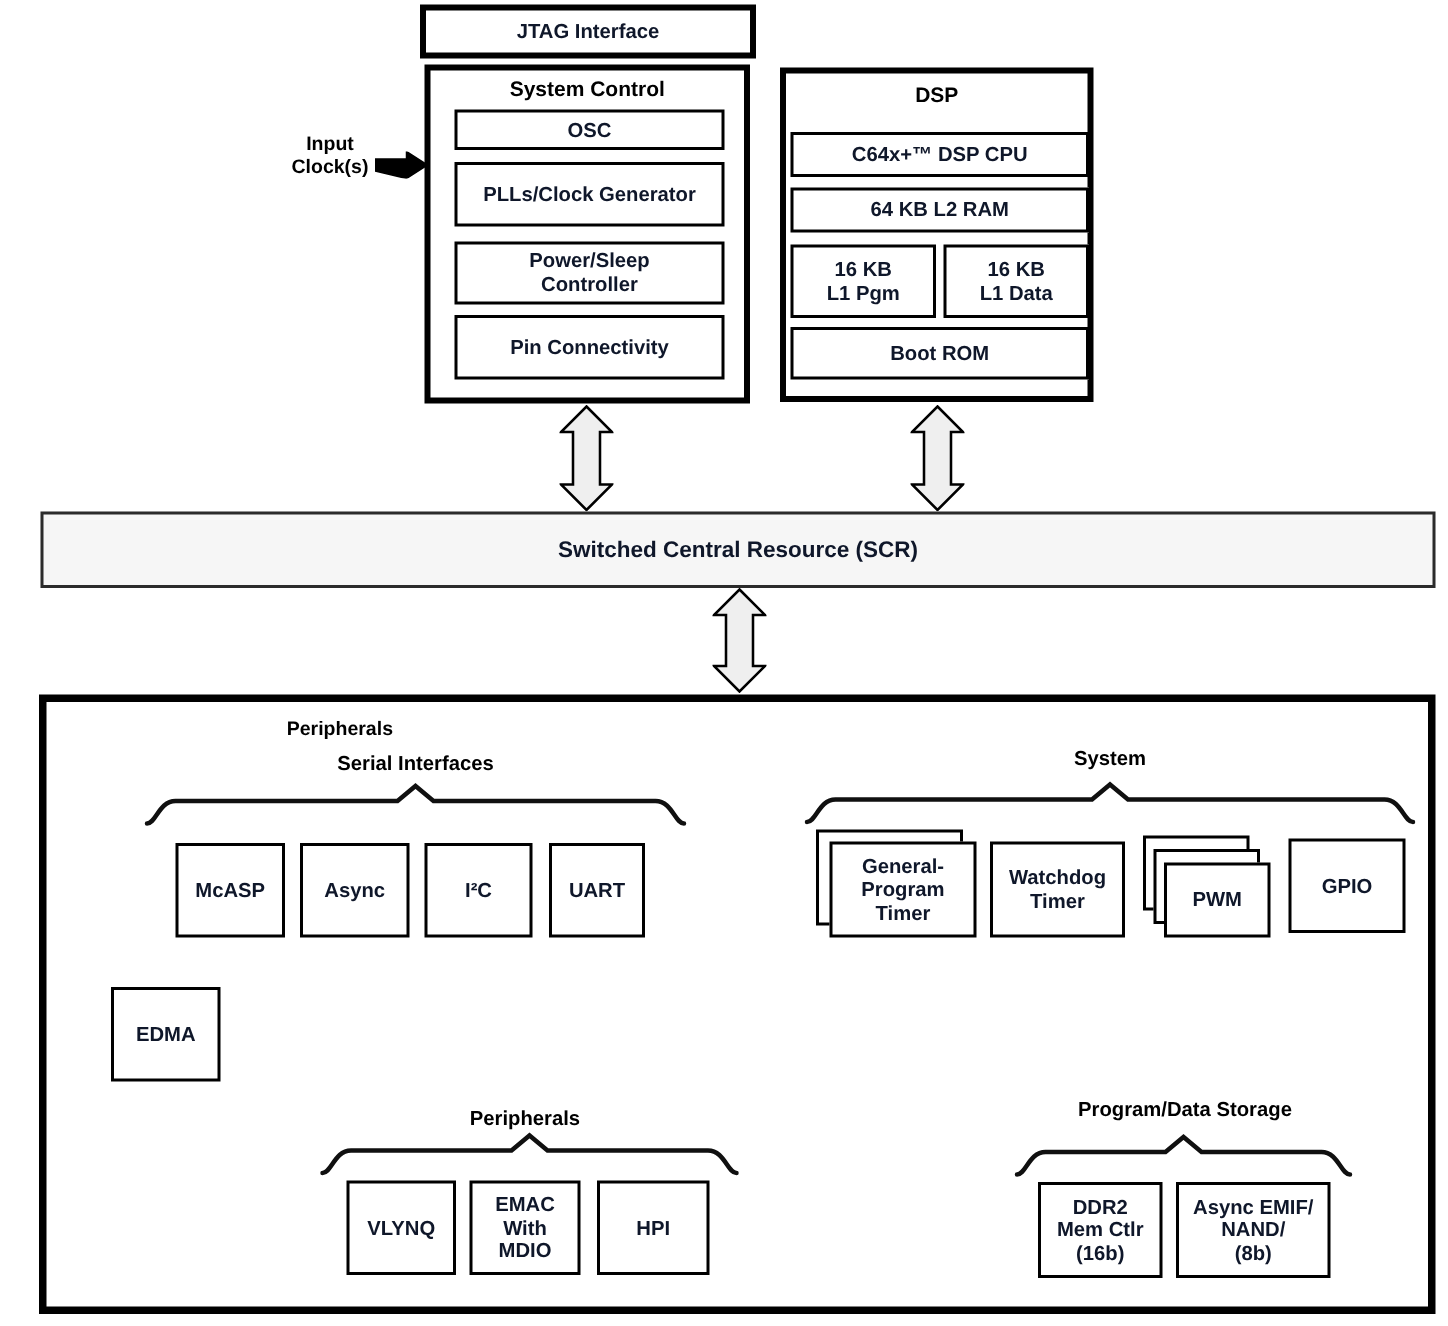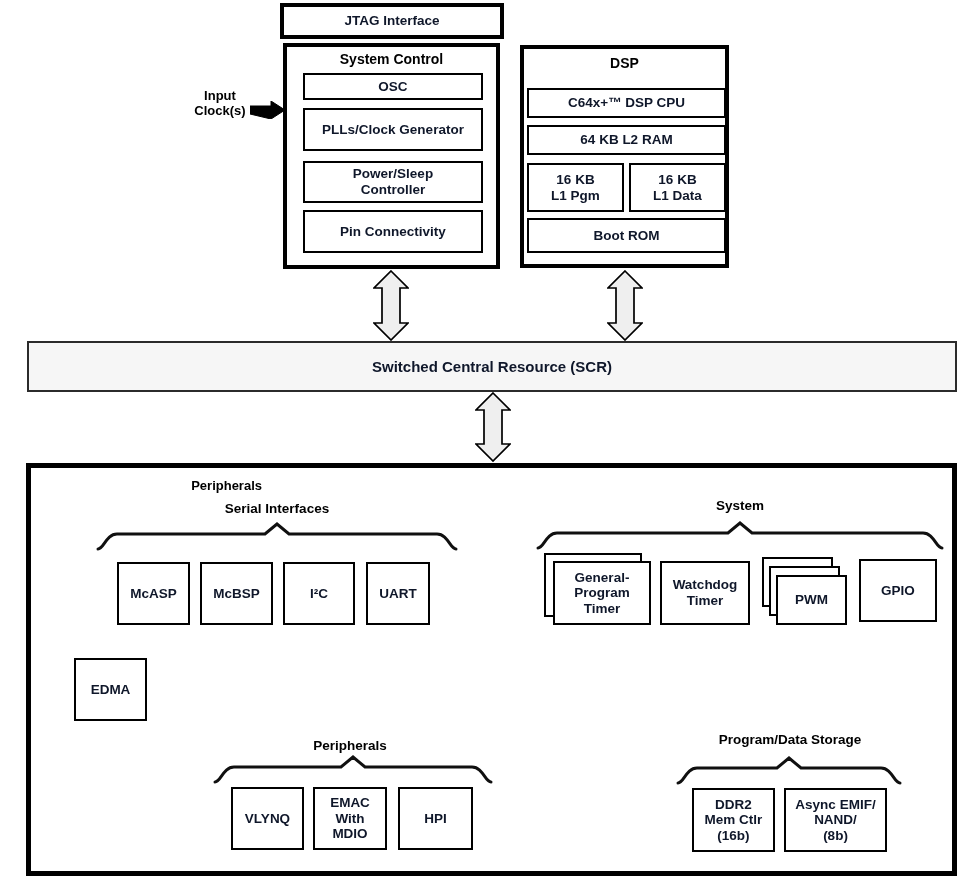--- a/index.html
+++ b/index.html
@@ -74,21 +74,21 @@
   </svg>
 
   <div class="box periph" style="left:26px;top:463px;width:931px;height:413px"></div>
   <div class="title smalllabel" style="left:62px;top:478px;width:200px">Peripherals</div>
 
   <div class="title grouptitle" style="left:177px;top:501px;width:200px">Serial Interfaces</div>
   <svg class="shape brace" style="left:95px;top:520px" width="364" height="33" viewBox="0 0 364 33">
     <path d="M 3,29 C 9,29 11,14 22,14 L 170,14 L 182,4 L 194,14 L 342,14 C 353,14 355,29 361,29"></path>
   </svg>
   <div class="box" style="left:117px;top:562px;width:73px;height:63px">McASP</div>
-  <div class="box" style="left:200px;top:562px;width:73px;height:63px">McBSP</div>
+  <div class="box" style="left:200px;top:562px;width:73px;height:63px">Async</div>
   <div class="box" style="left:283px;top:562px;width:72px;height:63px">I²C</div>
   <div class="box" style="left:366px;top:562px;width:64px;height:63px">UART</div>
 
   <div class="title grouptitle" style="left:690px;top:498px;width:100px">System</div>
   <svg class="shape brace" style="left:535px;top:519px" width="410" height="33" viewBox="0 0 410 33">
     <path d="M 3,29 C 9,29 11,14 22,14 L 193,14 L 205,4 L 217,14 L 388,14 C 399,14 401,29 407,29"></path>
   </svg>
   <div class="box" style="left:544px;top:553px;width:98px;height:64px"></div>
   <div class="box" style="left:553px;top:561px;width:98px;height:64px">General-
 Program

